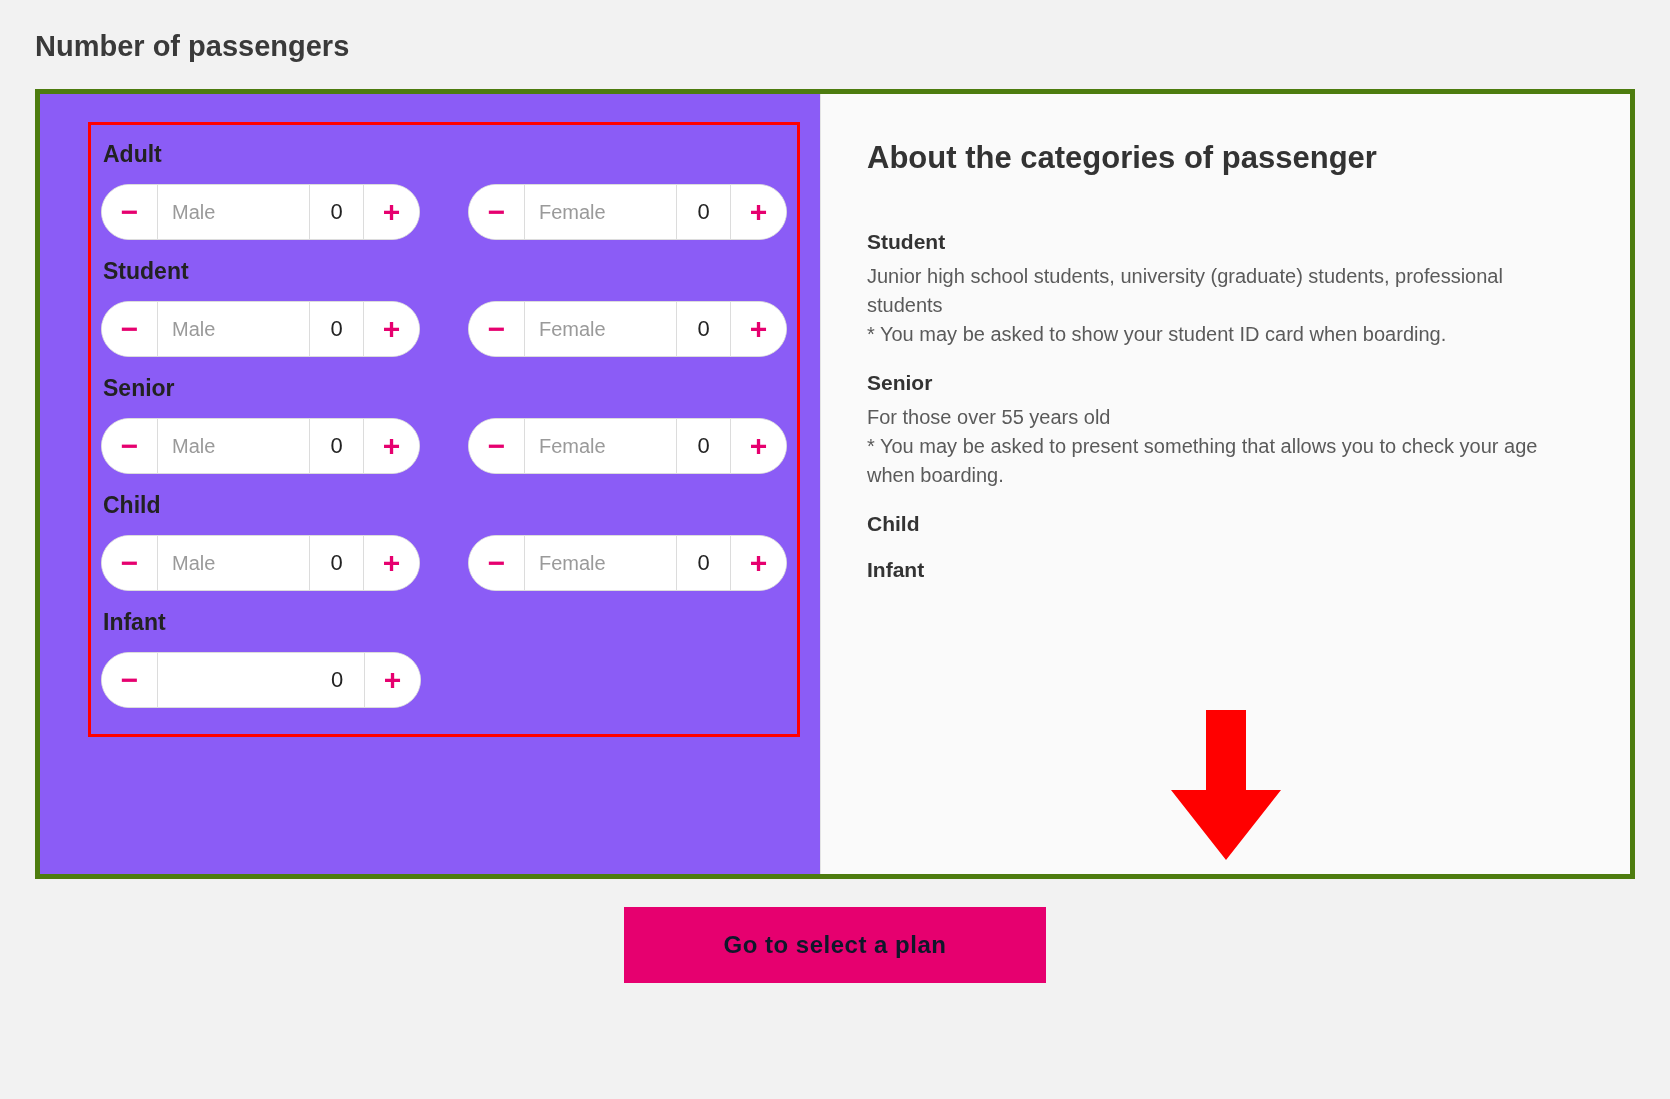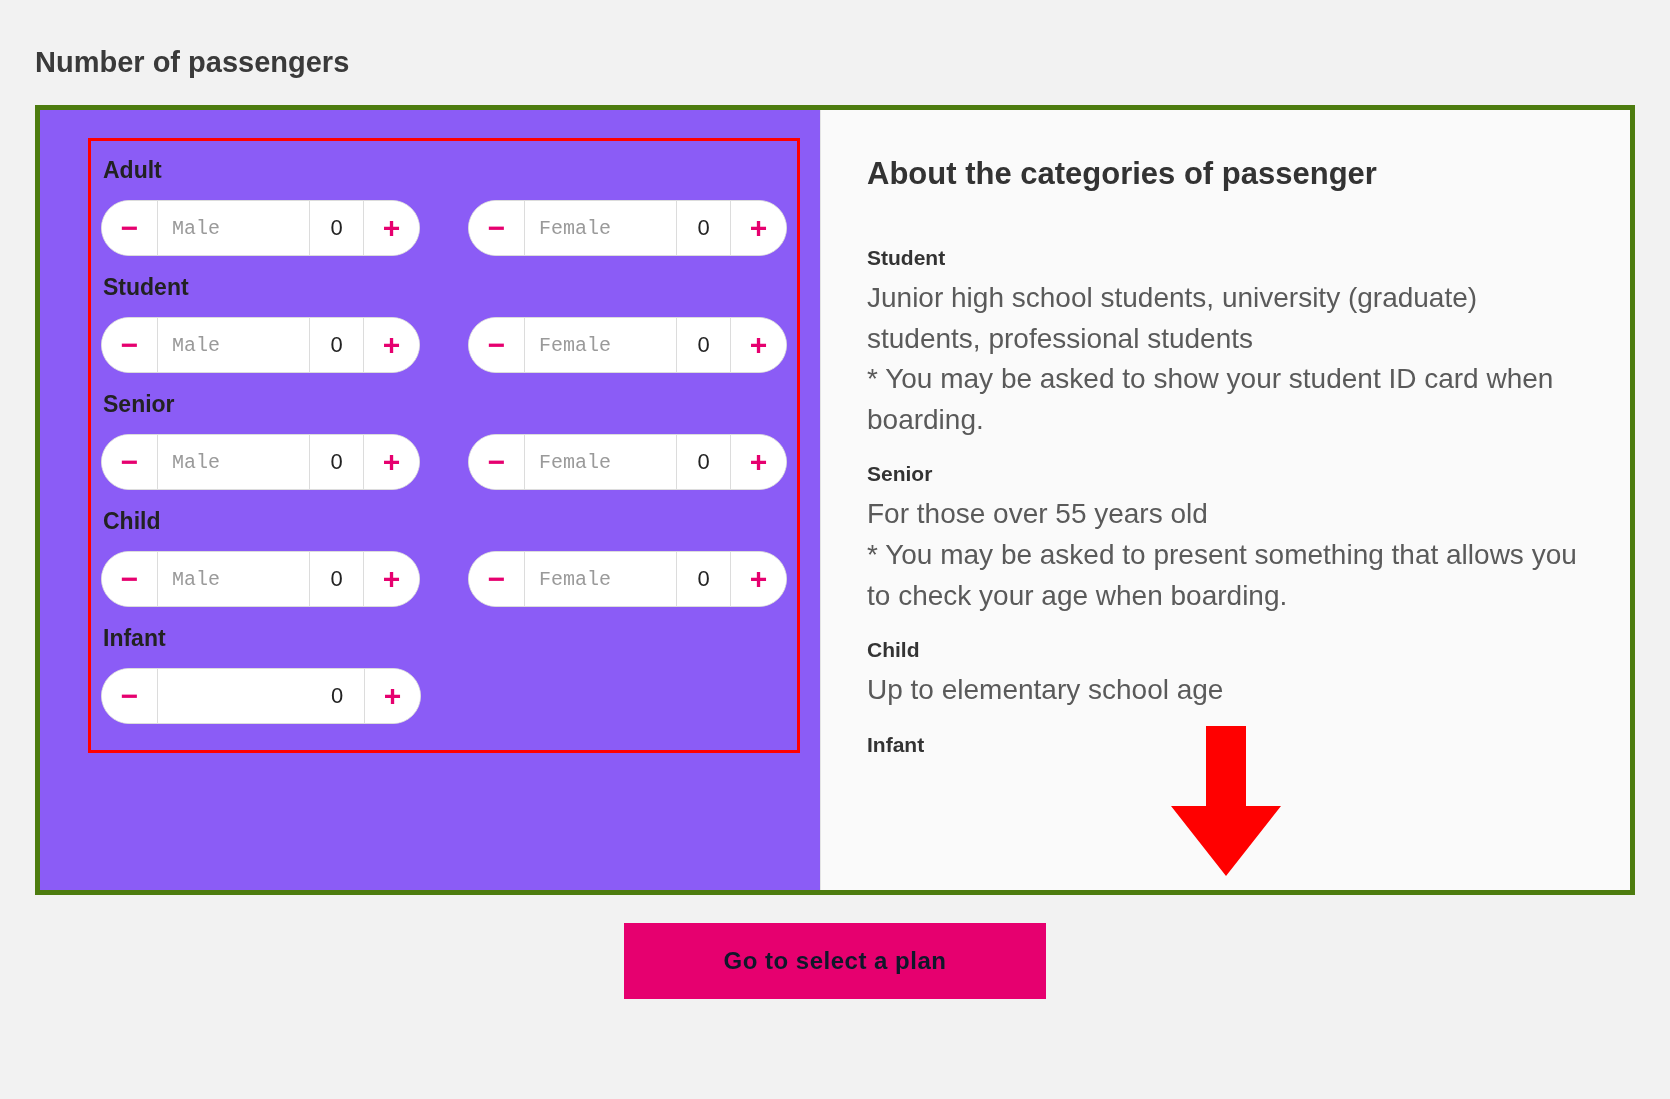--- a/index.html
+++ b/index.html
@@ -6,21 +6,20 @@
   body {
     background: #f2f2f2;
     font-family: "Segoe UI", "Helvetica Neue", Arial, sans-serif;
     color: #333;
     width: 1670px;
     height: 1099px;
     overflow: hidden;
   }
   .page {
     padding: 30px 35px 0 35px;
-    margin-top: 16px;
   }
   .page-title {
     font-size: 29px;
     font-weight: 700;
     color: #3a3a3a;
     margin-bottom: 26px;
   }
   .card {
     background: #8b5cf6;
     border: 5px solid #4d7c0f;
@@ -72,21 +71,20 @@
   }
   .stepper .btn.minus { border-right: 1px solid #dcdcdc; }
   .stepper .btn.plus  { border-left: 1px solid #dcdcdc; }
   .stepper .label {
     flex: 1;
     display: flex;
     align-items: center;
     padding-left: 14px;
     font-size: 20px;
     color: #9a9a9a;
-    font-family: Liberation Mono, monospace;
   }
   .stepper .value {
     width: 54px;
     display: flex;
     align-items: center;
     justify-content: center;
     font-size: 22px;
     color: #222;
     border-left: 1px solid #dcdcdc;
   }
@@ -105,21 +103,21 @@
     margin-bottom: 54px;
   }
   .info-block { margin-bottom: 22px; }
   .info-head {
     font-size: 21px;
     font-weight: 700;
     color: #333;
     margin-bottom: 8px;
   }
   .info-body {
-    font-size: 28px;
+    font-size: 20px;
     line-height: 1.45;
     color: #5a5a5a;
     white-space: pre-line;
   }
   .arrow {
     position: absolute;
     left: 50%;
     transform: translateX(-50%);
     bottom: 14px;
     width: 110px;
@@ -275,21 +273,20 @@
         <div class="info-body">Junior high school students, university (graduate) students, professional students
 * You may be asked to show your student ID card when boarding.</div>
       </div>
       <div class="info-block">
         <div class="info-head">Senior</div>
         <div class="info-body">For those over 55 years old
 * You may be asked to present something that allows you to check your age when boarding.</div>
       </div>
       <div class="info-block">
         <div class="info-head">Child</div>
-        <div class="info-body">Up to elementary school age</div>
       </div>
       <div class="info-block">
         <div class="info-head">Infant</div>
       </div>
 
       <div class="arrow">
         <svg viewBox="0 0 110 150">
           <polygon points="35,0 75,0 75,80 110,80 55,150 0,80 35,80" fill="#ff0000"></polygon>
         </svg>
       </div>

